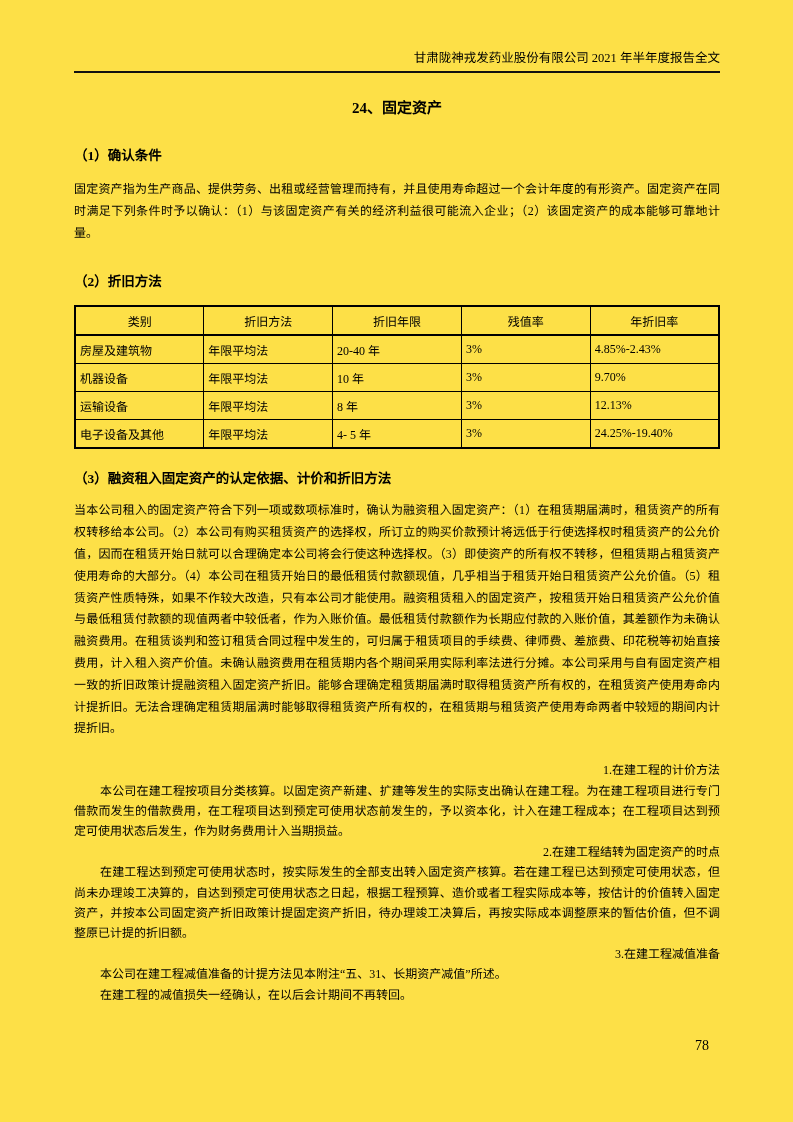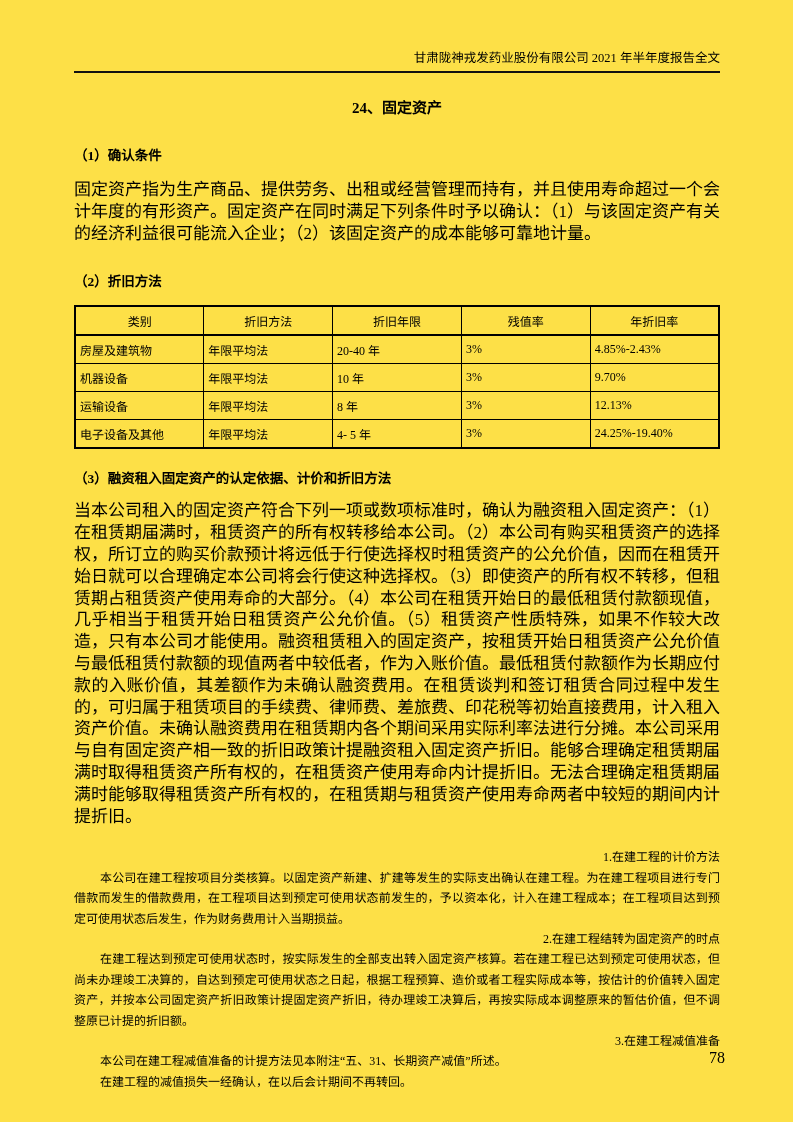--- a/index.html
+++ b/index.html
@@ -36,21 +36,21 @@
     text-align: center;
   }
   h3.sub-heading {
     margin: 30px 0 0 0;
     font-size: 13.5px;
     font-weight: bold;
     line-height: 17px;
   }
   p.body-para {
     margin: 15px 0 0 0;
-    font-size: 17px;
+    font-size: 12px;
     line-height: 21.8px;
     text-align: justify;
     text-justify: inter-character;
   }
   h3.sub-heading.tight { margin-top: 29px; }
   h3.sub-heading.after-table { margin-top: 21px; }
   p.body-para.long { margin-top: 13px; }
 
   table.dep-table {
     margin-top: 15px;
@@ -83,24 +83,23 @@
     line-height: 20.4px;
     text-align: justify;
     text-justify: inter-character;
   }
   .sec25-block p.label { text-align: right; }
   .sec25-block p.indent { text-indent: 26px; }
 
   .page-number {
     position: absolute;
     top: 1039px;
-    right: 68px;
-    font-size: 16px;
+    right: 84px;
+    font-size: 14px;
     line-height: 14px;
-    margin-top: 12px;
   }
 </style>
 </head>
 <body>
 
 <div class="page">
 
   <div class="doc-header">
     <span>甘肃陇神戎发药业股份有限公司 2021 年半年度报告全文</span>
   </div>

